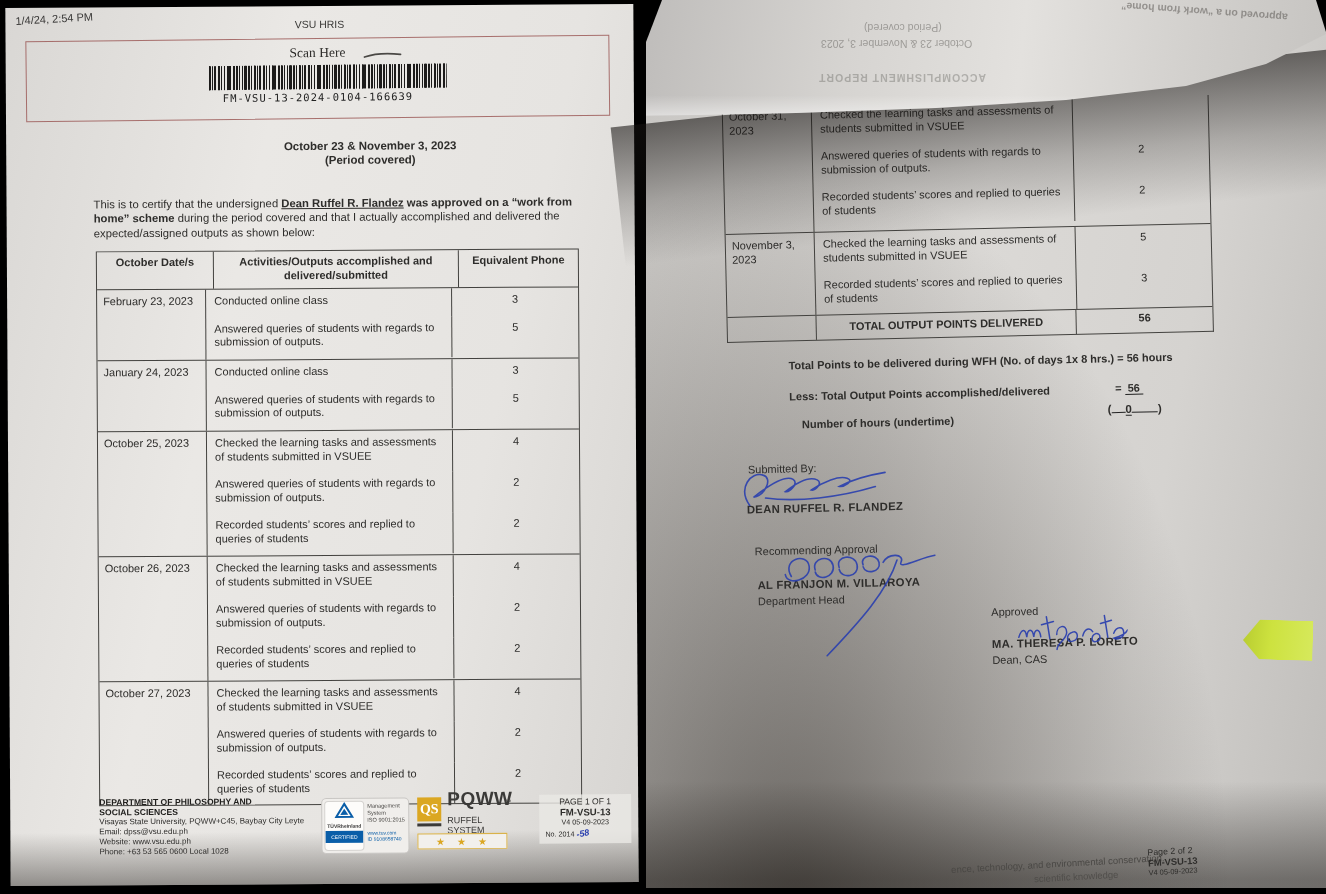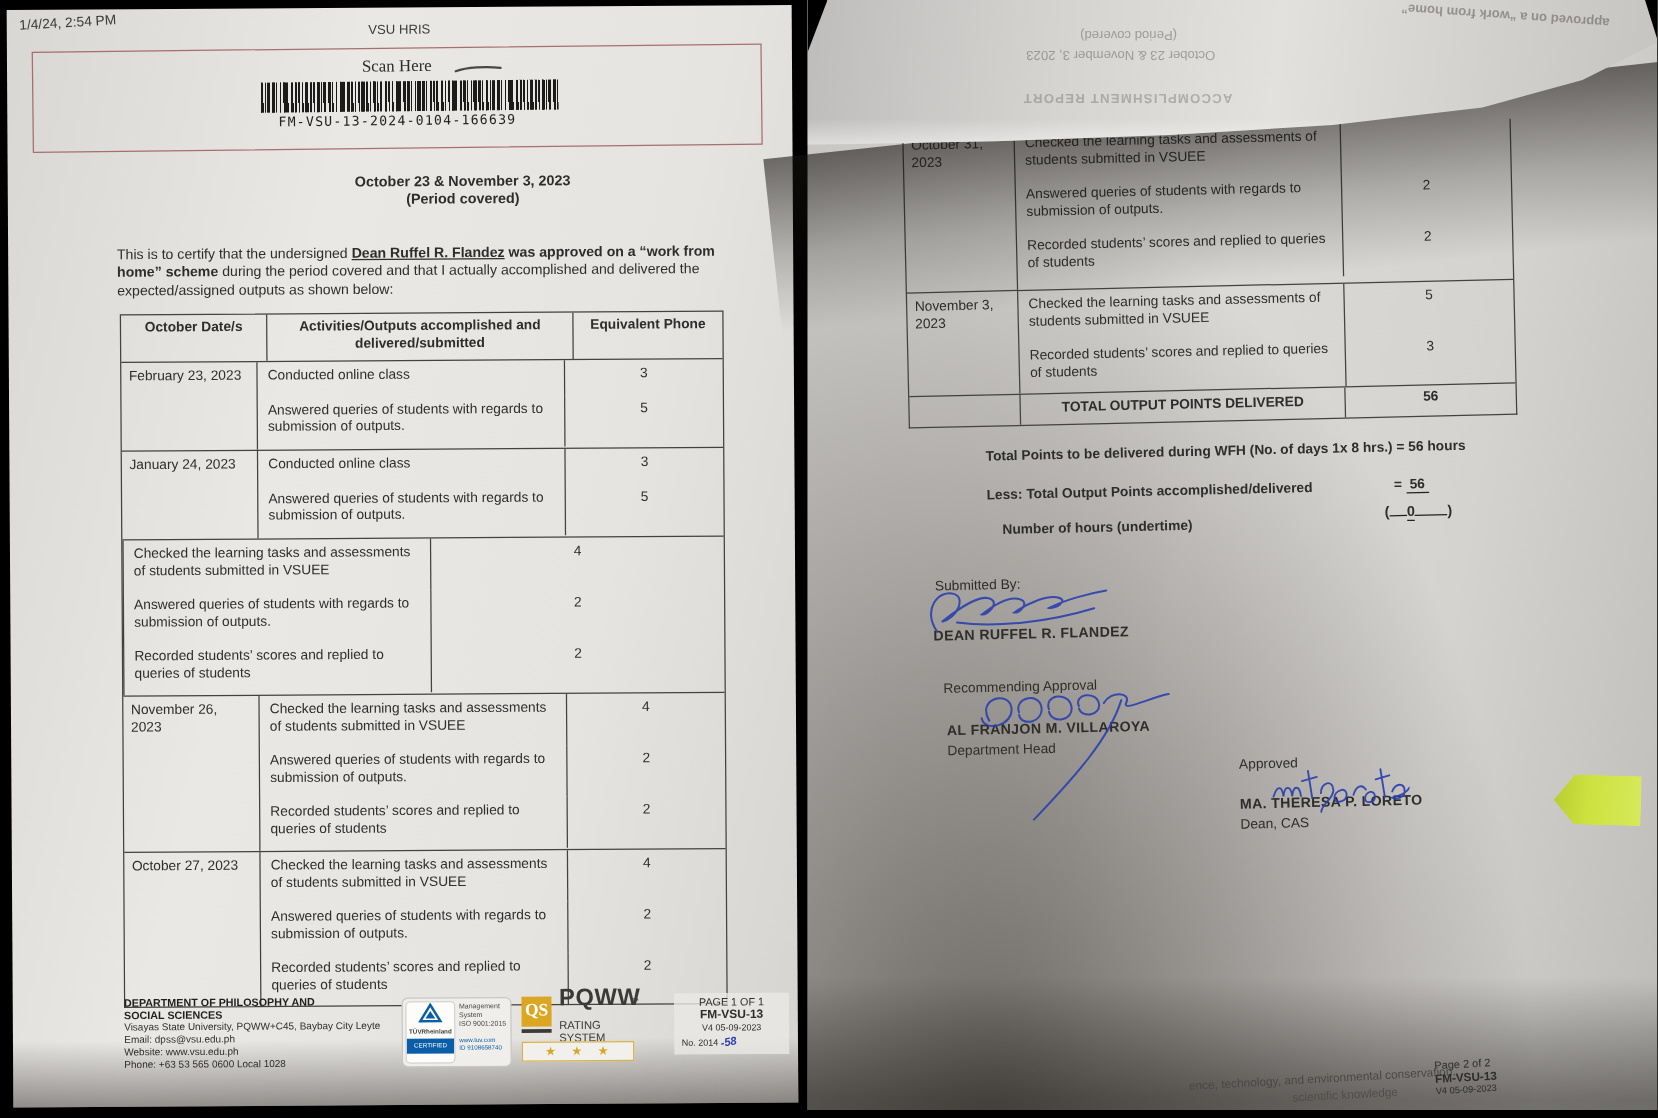--- a/index.html
+++ b/index.html
@@ -208,37 +208,38 @@
               <div class="act-t">Conducted online class</div>
               <div class="act-p">3</div>
             </div>
             <div class="act">
               <div class="act-t">Answered queries of students with regards to submission of outputs.</div>
               <div class="act-p">5</div>
             </div>
           </div>
         </div>
         <div class="trow">
+          <div class="c-date">October 25, 2023</div>
           <div class="c-acts">
             <div class="act">
               <div class="act-t">Checked the learning tasks and assessments of students submitted in VSUEE</div>
               <div class="act-p">4</div>
             </div>
             <div class="act">
               <div class="act-t">Answered queries of students with regards to submission of outputs.</div>
               <div class="act-p">2</div>
             </div>
             <div class="act">
               <div class="act-t">Recorded students’ scores and replied to queries of students</div>
               <div class="act-p">2</div>
             </div>
           </div>
         </div>
         <div class="trow">
-          <div class="c-date">November 26, 2023</div>
+          <div class="c-date">October 26, 2023</div>
           <div class="c-acts">
             <div class="act">
               <div class="act-t">Checked the learning tasks and assessments of students submitted in VSUEE</div>
               <div class="act-p">4</div>
             </div>
             <div class="act">
               <div class="act-t">Answered queries of students with regards to submission of outputs.</div>
               <div class="act-p">2</div>
             </div>
             <div class="act">
@@ -295,21 +296,21 @@
           <div>ID 9108658740</div>
         </div>
       </div>
     </div>
 
     <div class="qs abs">
       <div class="qs-square abs">QS</div>
       <div class="qs-bar abs"></div>
       <div class="qs-stars-word abs">PQWW</div>
       <div class="qs-tm abs">™</div>
-      <div class="qs-rating abs">RATING SYSTEM</div>
+      <div class="qs-rating abs">RUFFEL SYSTEM</div>
       <div class="qs-starbox abs">★★★</div>
     </div>
 
     <div id="lp-pageinfo" class="abs">
       <div>PAGE 1 OF 1</div>
       <div class="form">FM-VSU-13</div>
       <div class="ver">V4 05-09-2023</div>
       <div class="no">
         <span>No. 2014</span>
         <span class="hand">-58</span>

